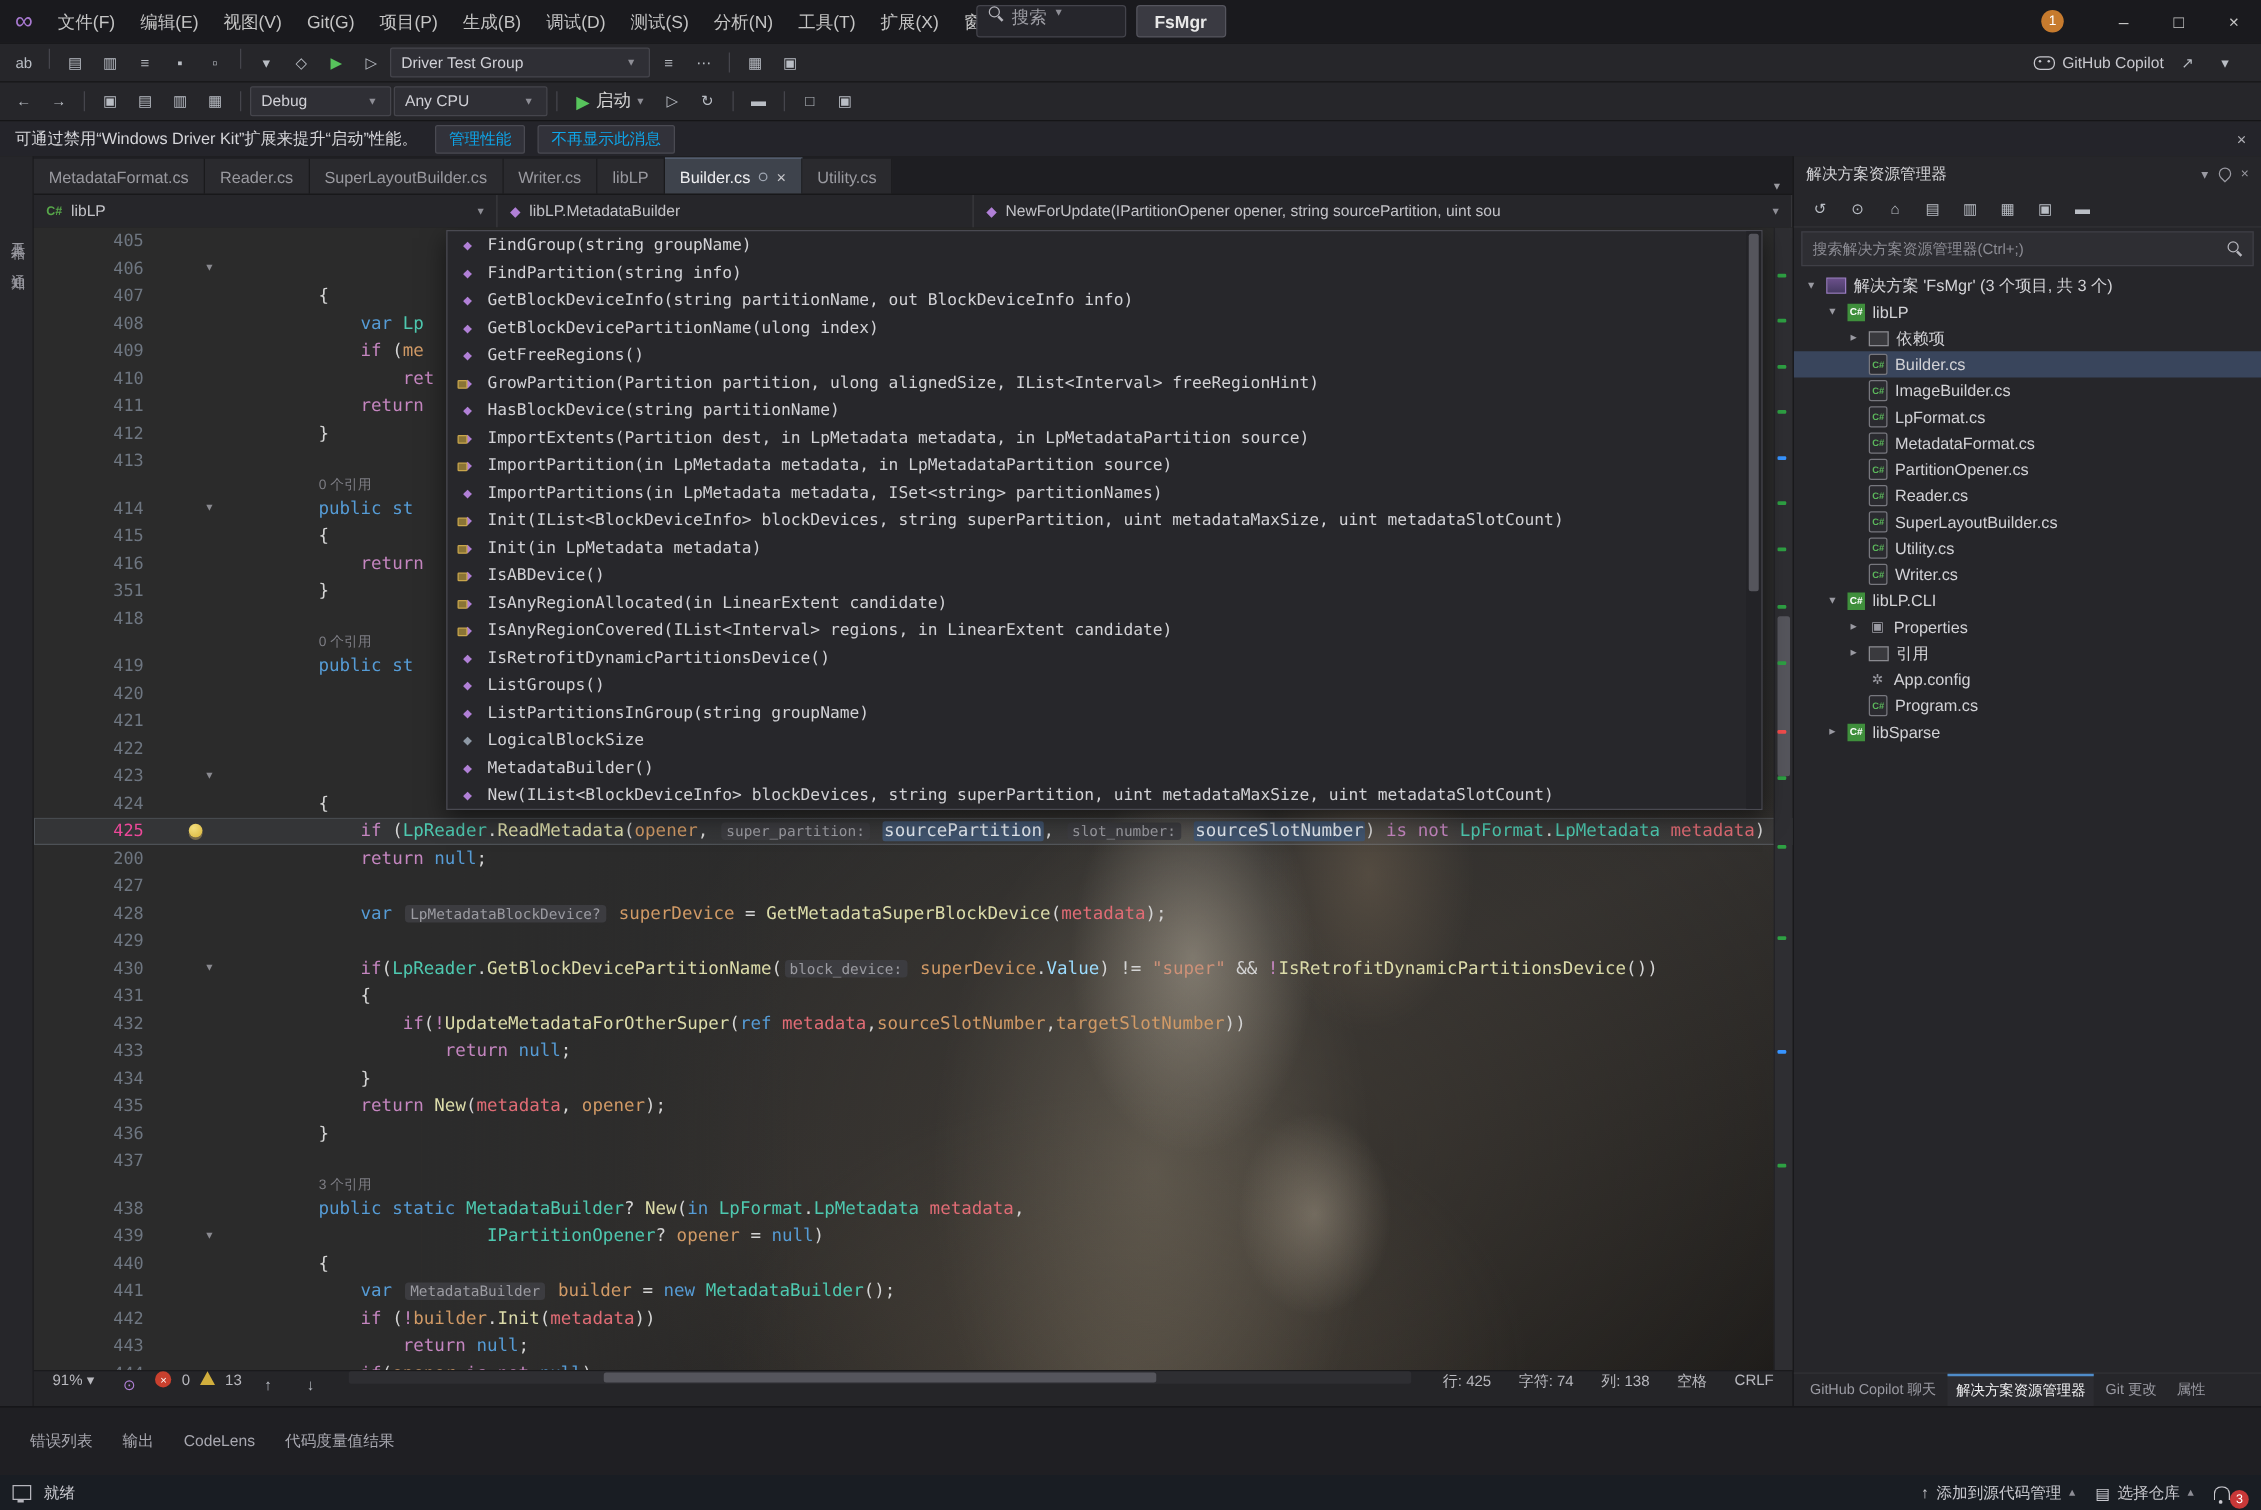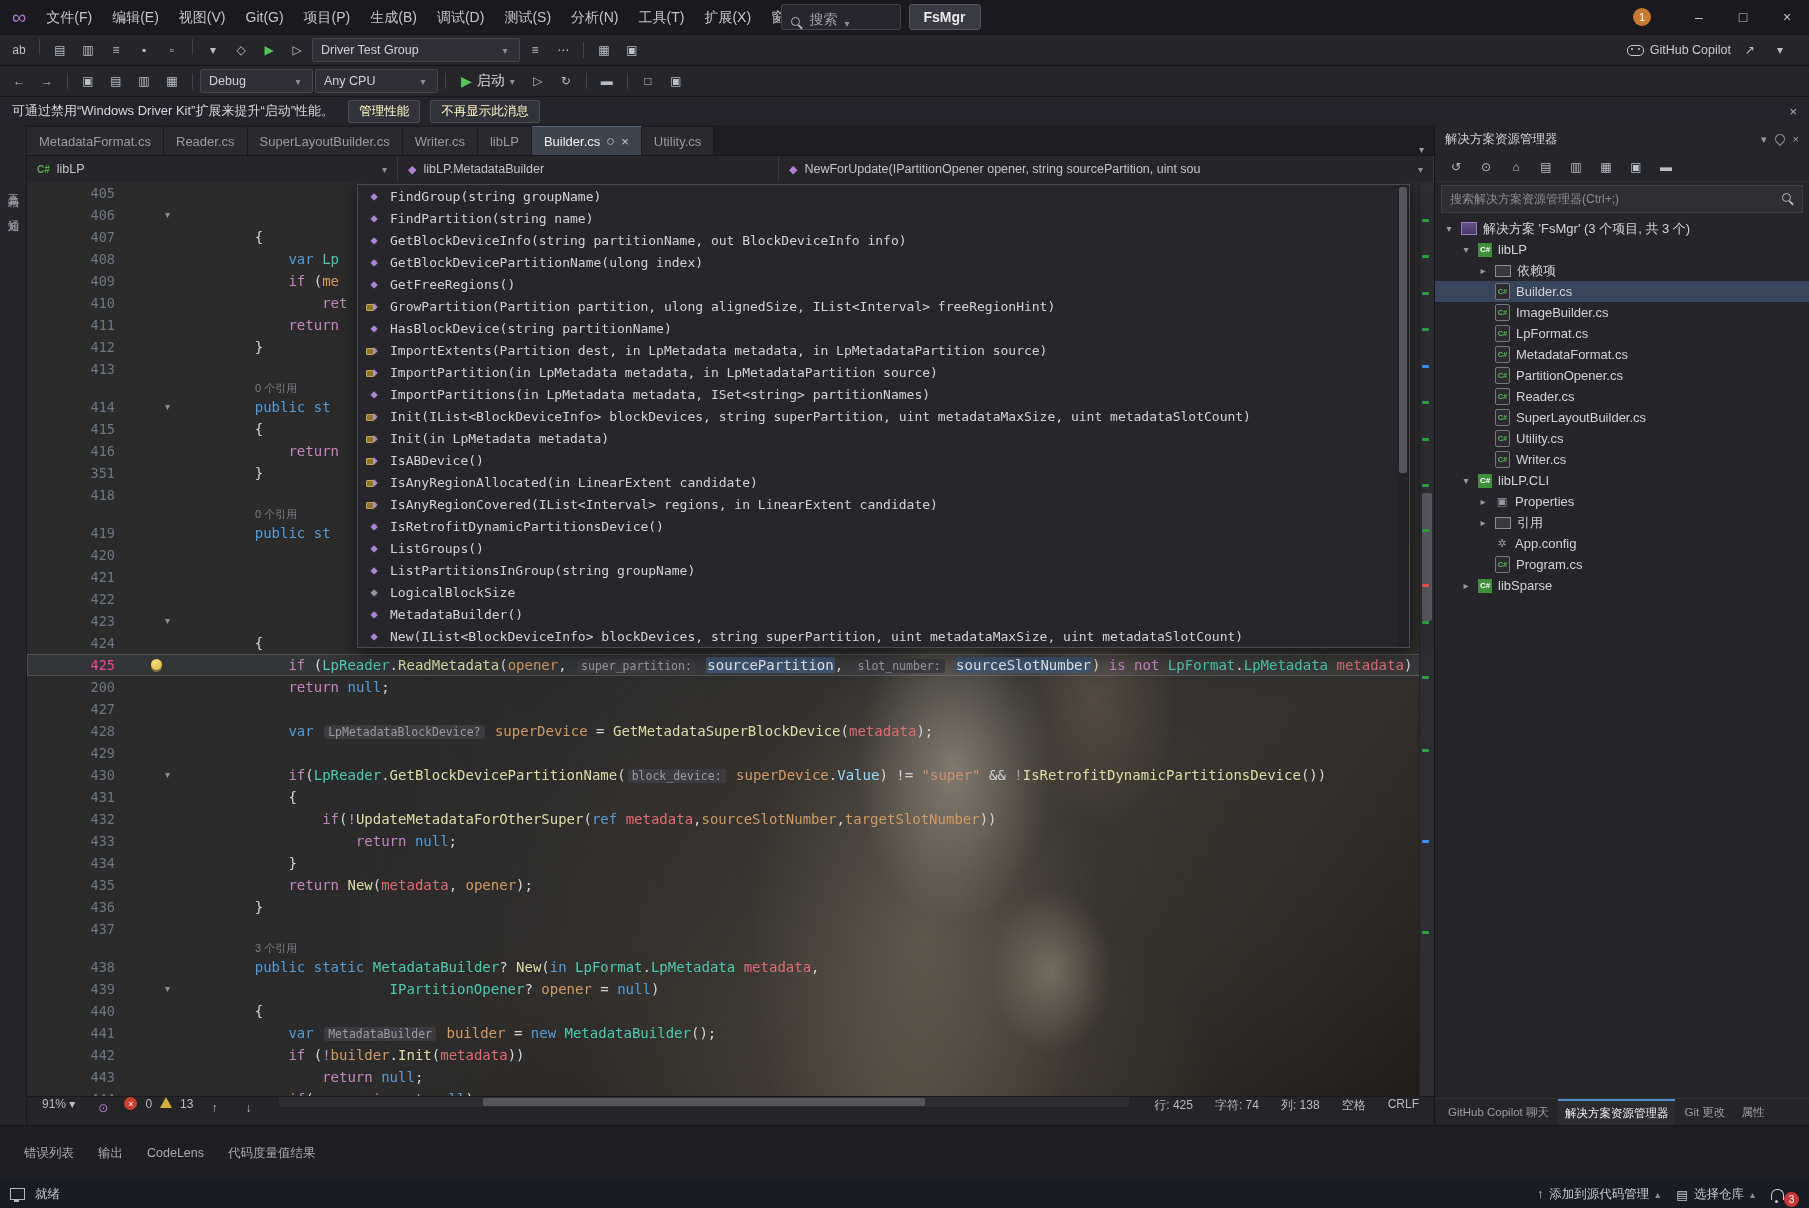--- a/index.html
+++ b/index.html
@@ -5,21 +5,21 @@
   html,body{margin:0;padding:0;background:#111;}
   #app{position:relative;width:1809px;height:1208px;overflow:hidden;background:#1f1f1f;
        font-family:"Liberation Sans","DejaVu Sans",sans-serif;font-size:14px;color:#cccccc;
        display:flex;flex-direction:column;user-select:none;}
 
   
   .titlebar{height:34px;background:#1a1a1e;display:flex;align-items:center;flex:0 0 auto;position:relative;}
   .vs-logo{color:#a879d1;font-size:20px;padding:0 10px 0 12px;}
   .menu-item{padding:0 10px;line-height:34px;color:#c5c5c5;cursor:default;}
   .tb-center{position:absolute;left:50%;top:4px;transform:translateX(-62%);display:flex;align-items:center;gap:8px;}
-  .searchbox{display:flex;align-items:flex-end;gap:7px;background:#26262c;border:1px solid #44444c;border-radius:3px;
+  .searchbox{display:flex;align-items:flex-start;gap:7px;background:#26262c;border:1px solid #44444c;border-radius:3px;
              height:24px;padding:0 50px 0 9px;color:#9d9da4;}
   .sol-chip{background:#3a3a42;border:1px solid #55555e;border-radius:3px;height:24px;display:flex;align-items:center;
             padding:0 14px;color:#e8e8e8;font-weight:bold;}
   .tb-right{margin-left:auto;display:flex;align-items:center;height:100%;}
   .notif-badge{width:18px;height:18px;border-radius:50%;background:#c77b2e;color:#fff;font-size:11px;display:flex;
                align-items:center;justify-content:center;margin-right:26px;}
   .wbtn{width:44px;height:34px;display:flex;align-items:center;justify-content:center;color:#c5c5c5;font-size:14px;}
 
   
   .toolbar{height:30px;background:#26262a;border-top:1px solid #161618;display:flex;align-items:center;
@@ -33,21 +33,21 @@
   .green{color:#57c45c;}
   .start-btn{display:flex;align-items:center;gap:5px;padding:0 8px;height:22px;border-radius:2px;color:#d8d8d8;}
   .copilot-cluster{margin-left:auto;display:flex;align-items:center;gap:6px;padding-right:10px;color:#c8c8ce;font-size:12.5px;}
   .goggles{width:15px;height:9px;border:1.5px solid #c8c8ce;border-radius:5px;position:relative;}
   .goggles::before,.goggles::after{content:"";position:absolute;top:2px;width:2px;height:2px;background:#c8c8ce;border-radius:50%;}
   .goggles::before{left:3px;} .goggles::after{right:3px;}
 
   
   .infobar{height:28px;background:#24242a;border-top:1px solid #151517;display:flex;align-items:center;gap:14px;
            padding:0 12px;flex:0 0 auto;font-size:13px;color:#d6d6da;}
-  .ib-btn{background:#32323a;border:1px solid #4a4a52;border-radius:2px;padding:2px 10px;font-size:12.5px;color:#fef9c3;}
+  .ib-btn{background:#32323a;border:1px solid #4a4a52;border-radius:2px;padding:2px 10px;font-size:12.5px;color:#0ea5e9;}
   .ib-close{margin-left:auto;color:#b0b0b6;}
 
   
   .main{flex:1 1 auto;display:flex;min-height:0;}
   .left-rail{width:26px;background:#26262a;border-right:1px solid #1a1a1c;display:flex;flex-direction:column;
              align-items:center;padding-top:60px;gap:22px;flex:0 0 auto;}
   .vtab{writing-mode:vertical-rl;font-size:11.5px;color:#9a9aa2;letter-spacing:1px;}
 
   .editor-col{flex:1 1 auto;display:flex;flex-direction:column;min-width:0;}
   .tabbar{height:30px;background:#1e1e22;display:flex;align-items:flex-end;flex:0 0 auto;}
@@ -391,21 +391,21 @@
             <div class="code-row"><span class="ln">439</span><span class="gutter"><span class="fold">▾</span></span><span class="code"><span class="sg-p">                    </span><span class="sg-ty">IPartitionOpener</span><span class="sg-p">? </span><span class="sg-v">opener</span><span class="sg-p"> = </span><span class="sg-k">null</span><span class="sg-p">)</span></span></div>
             <div class="code-row"><span class="ln">440</span><span class="gutter"></span><span class="code"><span class="sg-p">    {</span></span></div>
             <div class="code-row"><span class="ln">441</span><span class="gutter"></span><span class="code"><span class="sg-p">        </span><span class="sg-k">var</span><span class="sg-p"> </span><span class="sg-chip">MetadataBuilder</span><span class="sg-p"> </span><span class="sg-v">builder</span><span class="sg-p"> = </span><span class="sg-k">new</span><span class="sg-p"> </span><span class="sg-ty">MetadataBuilder</span><span class="sg-p">();</span></span></div>
             <div class="code-row"><span class="ln">442</span><span class="gutter"></span><span class="code"><span class="sg-p">        </span><span class="sg-kc">if</span><span class="sg-p"> (</span><span class="sg-kc">!</span><span class="sg-v">builder</span><span class="sg-p">.</span><span class="sg-m">Init</span><span class="sg-p">(</span><span class="sg-vr">metadata</span><span class="sg-p">))</span></span></div>
             <div class="code-row"><span class="ln">443</span><span class="gutter"></span><span class="code"><span class="sg-p">            </span><span class="sg-kc">return</span><span class="sg-p"> </span><span class="sg-k">null</span><span class="sg-p">;</span></span></div>
             <div class="code-row"><span class="ln">444</span><span class="gutter"></span><span class="code"><span class="sg-p">        </span><span class="sg-kc">if</span><span class="sg-p">(</span><span class="sg-v">opener</span><span class="sg-p"> </span><span class="sg-kc">is not</span><span class="sg-p"> </span><span class="sg-k">null</span><span class="sg-p">)</span></span></div>
           </div>
         <div class="intellisense" id="intellisense">
           <div class="ii-scroll"></div>
         <div class="ii-row"><span class="ii-ico">◆</span><span>FindGroup(string groupName)</span></div>
-            <div class="ii-row"><span class="ii-ico">◆</span><span>FindPartition(string name)</span></div>
+            <div class="ii-row"><span class="ii-ico">◆</span><span>FindPartition(string info)</span></div>
             <div class="ii-row"><span class="ii-ico">◆</span><span>GetBlockDeviceInfo(string partitionName, out BlockDeviceInfo info)</span></div>
             <div class="ii-row"><span class="ii-ico">◆</span><span>GetBlockDevicePartitionName(ulong index)</span></div>
             <div class="ii-row"><span class="ii-ico">◆</span><span>GetFreeRegions()</span></div>
             <div class="ii-row"><span class="ii-ico lock">◆</span><span>GrowPartition(Partition partition, ulong alignedSize, IList&lt;Interval&gt; freeRegionHint)</span></div>
             <div class="ii-row"><span class="ii-ico">◆</span><span>HasBlockDevice(string partitionName)</span></div>
             <div class="ii-row"><span class="ii-ico lock">◆</span><span>ImportExtents(Partition dest, in LpMetadata metadata, in LpMetadataPartition source)</span></div>
             <div class="ii-row"><span class="ii-ico lock">◆</span><span>ImportPartition(in LpMetadata metadata, in LpMetadataPartition source)</span></div>
             <div class="ii-row"><span class="ii-ico">◆</span><span>ImportPartitions(in LpMetadata metadata, ISet&lt;string&gt; partitionNames)</span></div>
             <div class="ii-row"><span class="ii-ico lock">◆</span><span>Init(IList&lt;BlockDeviceInfo&gt; blockDevices, string superPartition, uint metadataMaxSize, uint metadataSlotCount)</span></div>
             <div class="ii-row"><span class="ii-ico lock">◆</span><span>Init(in LpMetadata metadata)</span></div>

